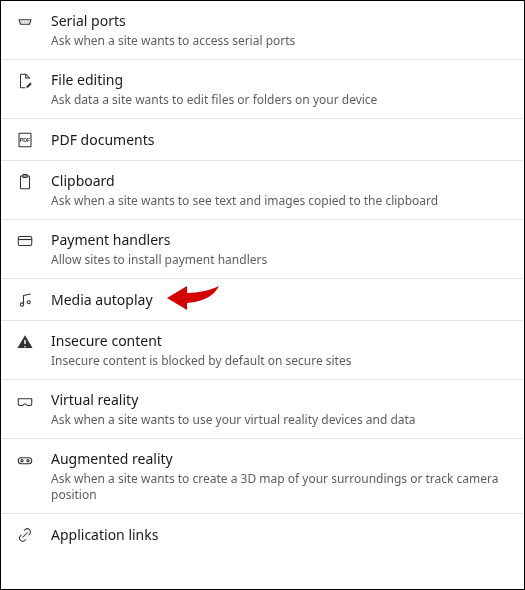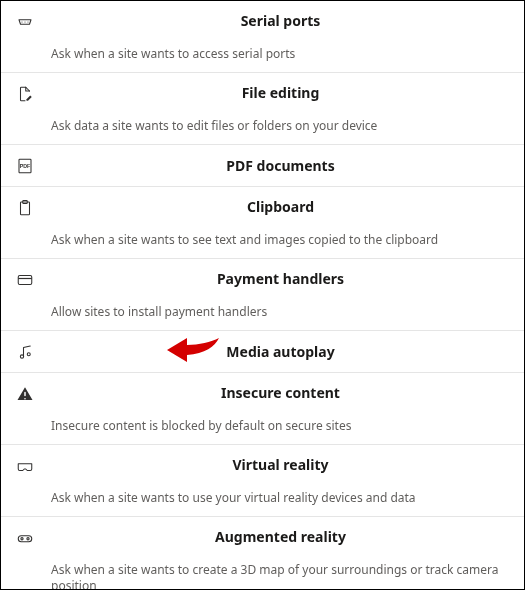--- a/index.html
+++ b/index.html
@@ -42,30 +42,29 @@
     }
     .icon svg { display: block; }
     .text {
       display: flex;
       flex-direction: column;
       flex: 1;
       min-width: 0;
     }
     .title {
       font-size: 14px;
-      font-weight: 700;
+      font-weight: 400;
       color: #1b1a19;
       line-height: 20px;
-      text-align: center;
     }
     .desc {
       font-size: 12px;
       color: #605e5c;
       line-height: 16px;
-      margin-top: 15px;
+      margin-top: 2px;
     }
     .arrow {
       position: absolute;
       width: 50px;
       height: 30px;
       pointer-events: none;
     }
     .arrow-wrap {
       position: relative;
     }

